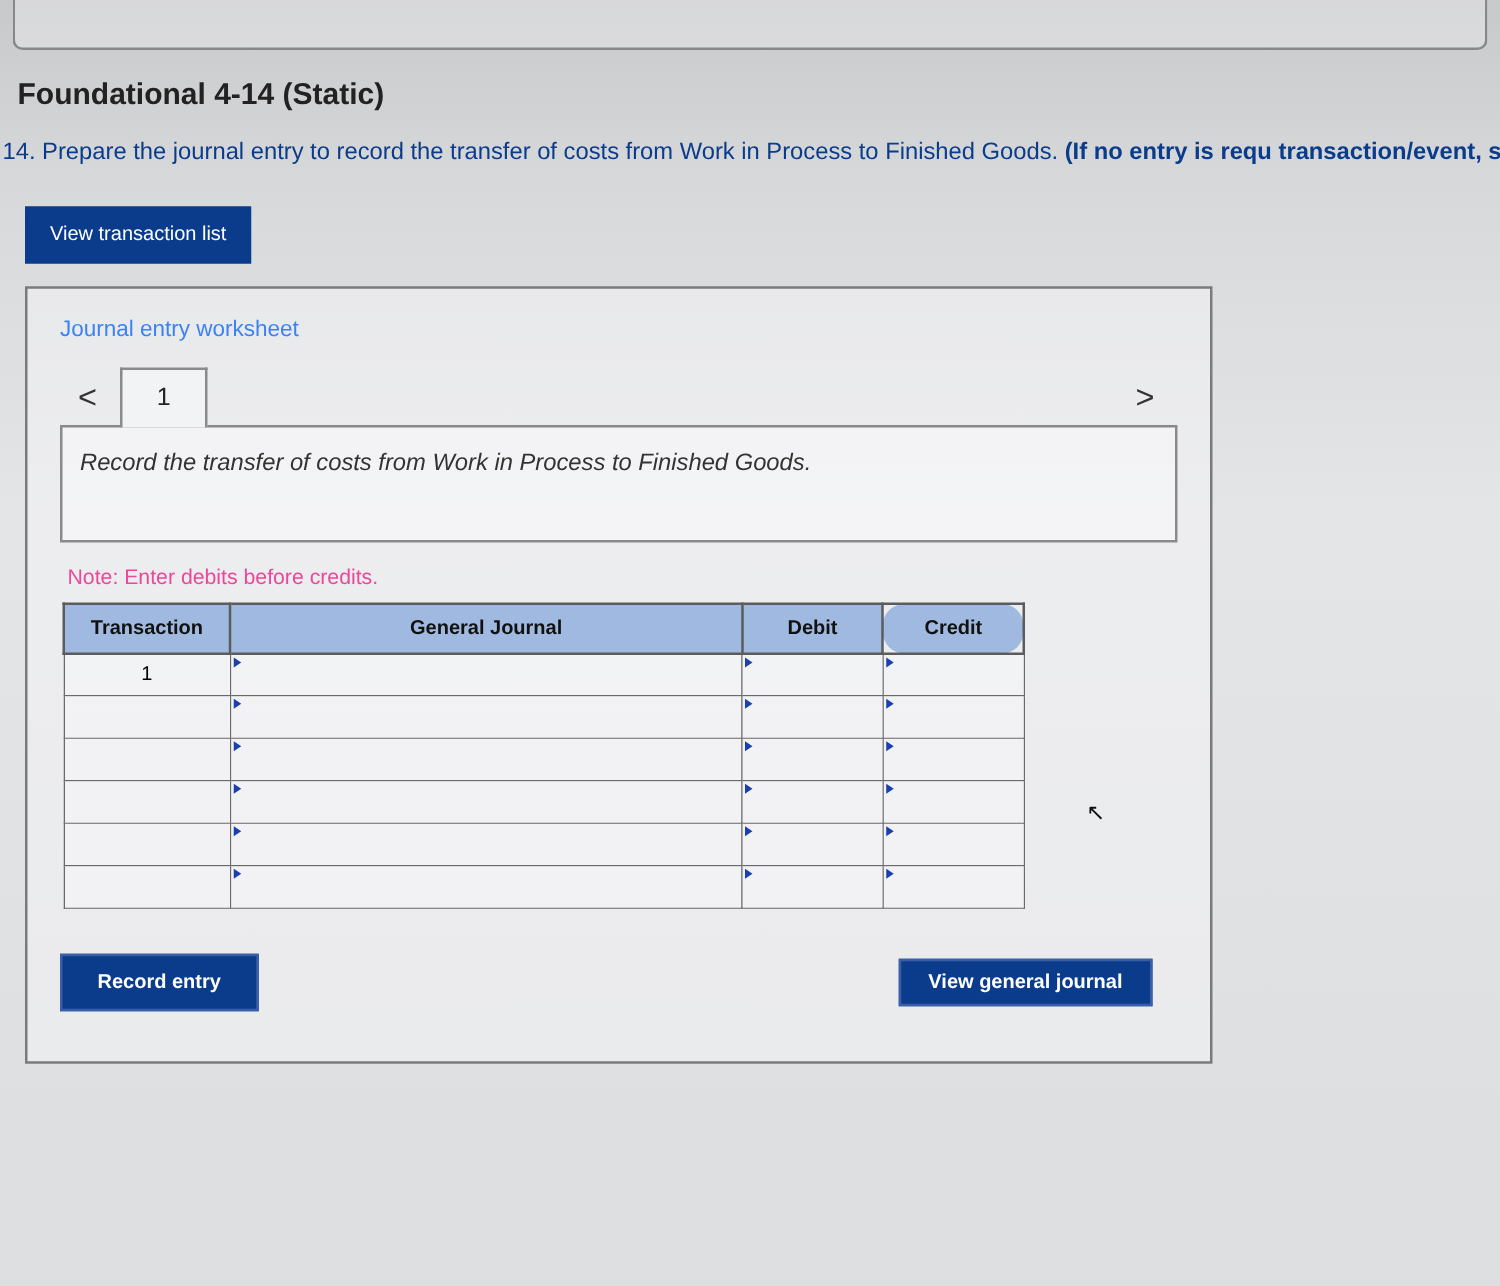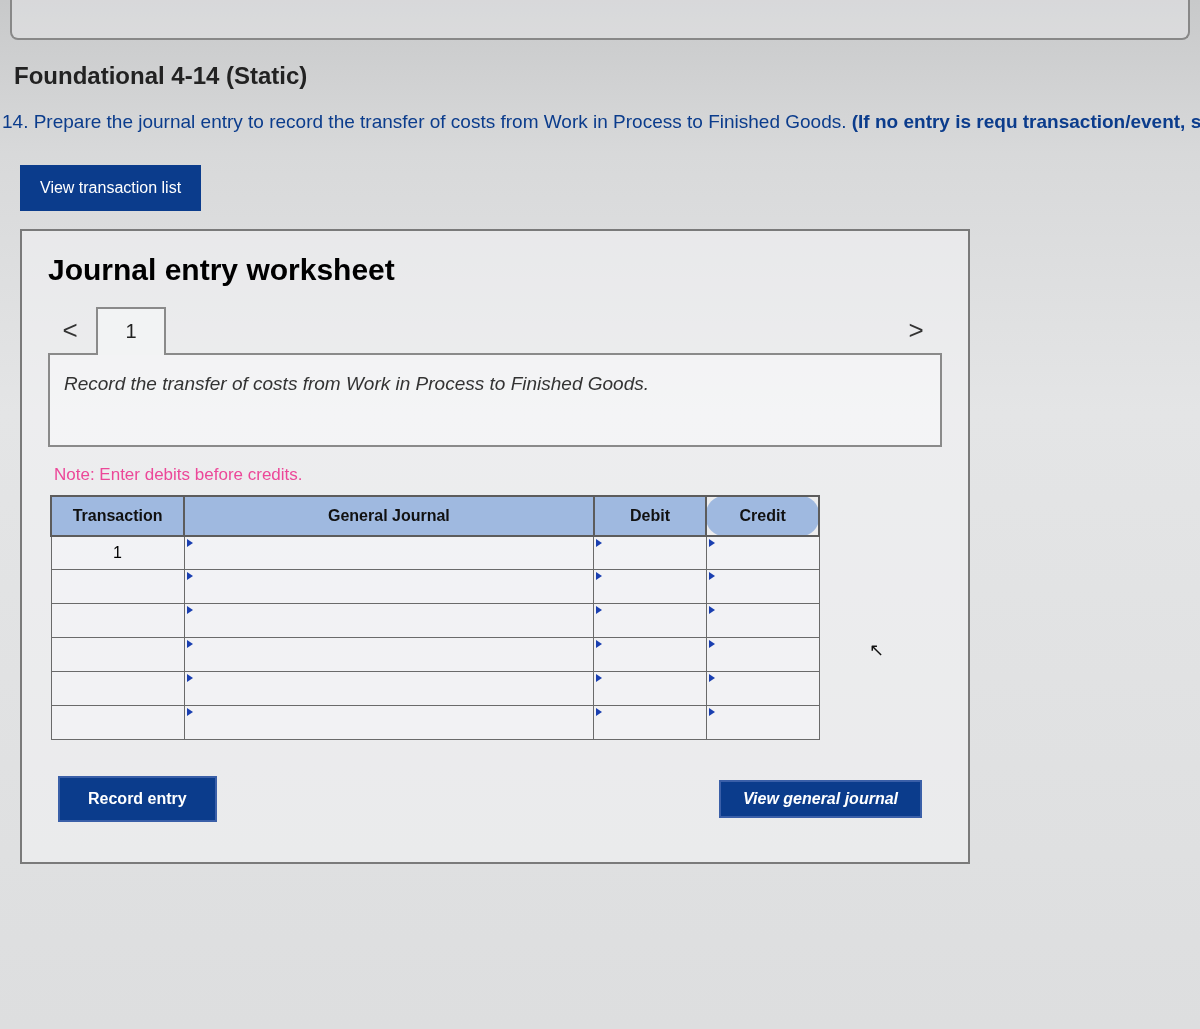--- a/index.html
+++ b/index.html
@@ -48,23 +48,23 @@
   }
   .worksheet-box {
     margin: 18px 0 0 20px;
     width: 950px;
     border: 2px solid #7a7a7a;
     background: rgba(245,246,247,0.5);
     padding: 22px 26px 40px 26px;
     position: relative;
   }
   .ws-title {
-    font-size: 30px;
-    font-weight: bold;
-    color: #000000;
+    font-size: 18px;
+    font-weight: normal;
+    color: #3b82f6;
     margin-bottom: 20px;
   }
   .pager-row {
     display: flex;
     align-items: stretch;
     height: 48px;
     margin-bottom: 0;
   }
   .pager-arrow {
     width: 44px;
@@ -136,33 +136,32 @@
     border-bottom: 4px solid transparent;
   }
   .col-trans { width: 130px; }
   .col-gj { width: 400px; }
   .col-debit { width: 110px; }
   .col-credit { width: 110px; border-radius: 18px; }
   .bottom-row {
     display: flex;
     gap: 80px;
     margin-top: 36px;
-    margin-left: 10px;
     align-items: center;
   }
   .btn-secondary {
     background: #0b3c8c;
     color: #fff;
     font-size: 16px;
     font-weight: bold;
     padding: 12px 28px;
     border: 2px solid #3a5fa8;
     cursor: pointer;
   }
-  .btn-secondary.wide { padding: 8px 22px; margin-left: auto; margin-right: 20px; font-style: italic;}
+  .btn-secondary.wide { padding: 8px 22px; margin-left: auto; margin-right: 20px;}
   .cursor-dot {
     position: absolute;
     right: 84px;
     top: 408px;
     font-size: 18px;
     color: #111;
     pointer-events: none;
   }
 </style>
 </head>

